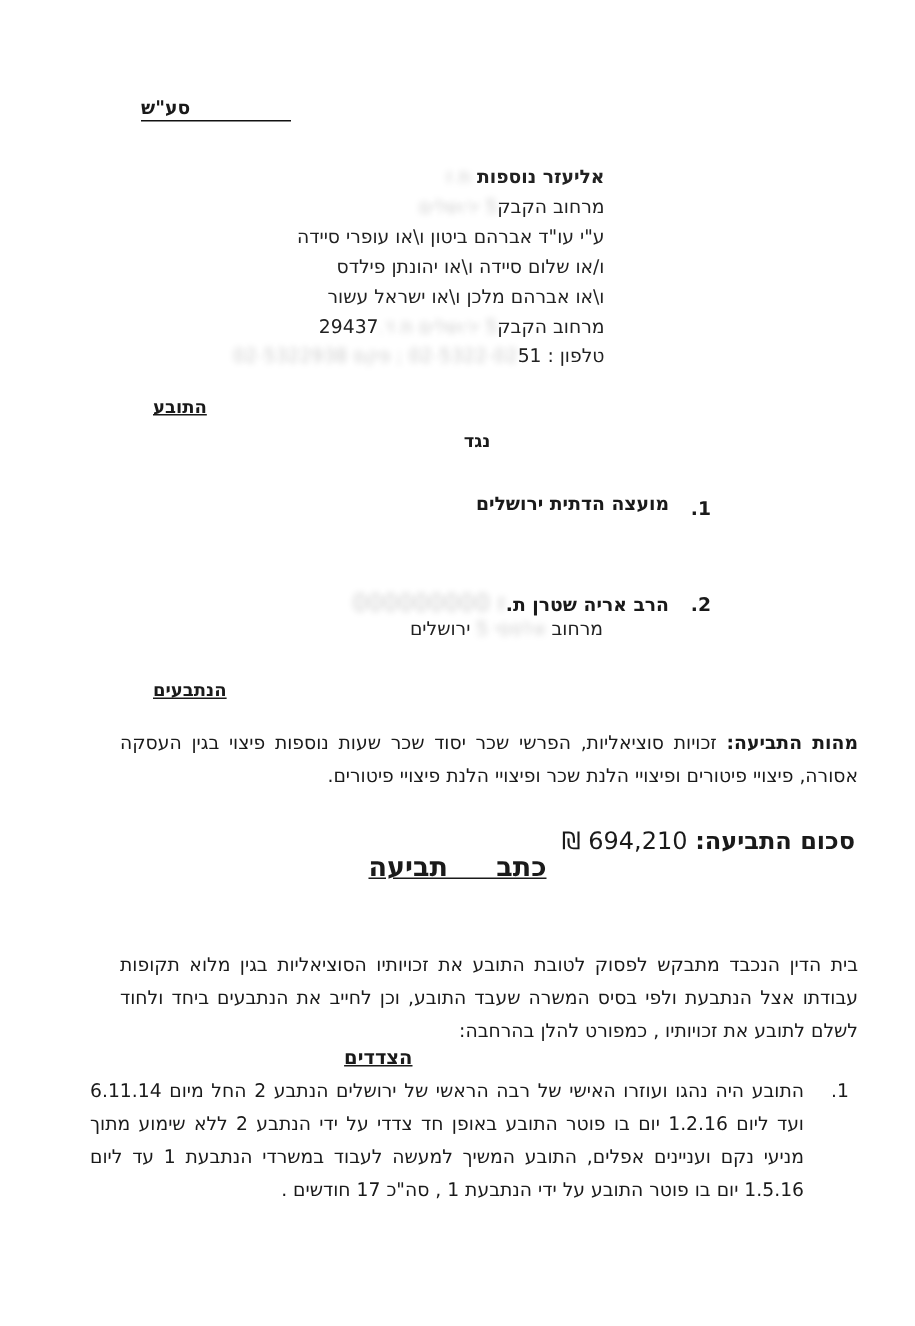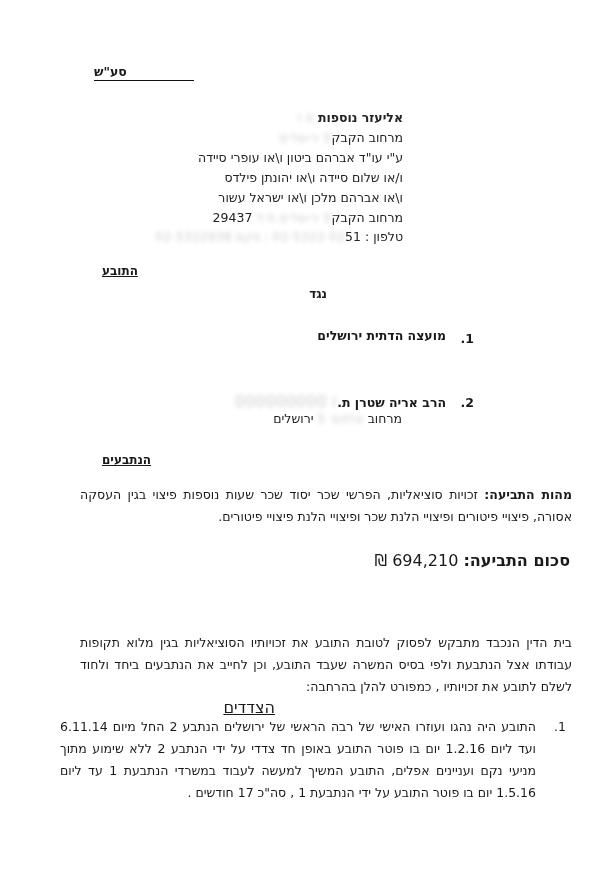--- a/index.html
+++ b/index.html
@@ -158,23 +158,26 @@
   <div class="abs para" style="top:484px;">
     <span class="lbl">מהות התביעה:</span>
     <span>זכויות סוציאליות, הפרשי שכר יסוד שכר שעות נוספות פיצוי בגין העסקה אסורה, פיצויי פיטורים ופיצויי הלנת שכר ופיצויי הלנת פיצויי פיטורים.</span>
   </div>
 
   <div class="abs sum">
     <span class="lbl">סכום התביעה:</span>
     <span>694,210 ₪</span>
   </div>
 
+  <div class="abs title">
+    <span>כתב תביעה</span>
+  </div>
 
   <div class="abs para" style="top:612px;margin-top:20px;">בית הדין הנכבד מתבקש לפסוק לטובת התובע את זכויותיו הסוציאליות בגין מלוא תקופות עבודתו אצל הנתבעת ולפי בסיס המשרה שעבד התובע, וכן לחייב את הנתבעים ביחד ולחוד לשלם לתובע את זכויותיו , כמפורט להלן בהרחבה:</div>
 
-  <div class="abs" style="right:335px; top:698px; font-size:16px; font-weight:normal; text-decoration:underline;">הצדדים</div>
+  <div class="abs" style="right:335px; top:698px; font-size:13px; font-weight:bold; text-decoration:underline;">הצדדים</div>
 
   <div class="abs list-item" style="top:716px;">
     <span class="num">1.</span>
     <span class="txt">התובע היה נהגו ועוזרו האישי של רבה הראשי של ירושלים הנתבע 2 החל מיום 6.11.14 ועד ליום 1.2.16 יום בו פוטר התובע באופן חד צדדי על ידי הנתבע 2 ללא שימוע מתוך מניעי נקם ועניינים אפלים, התובע המשיך למעשה לעבוד במשרדי הנתבעת 1 עד ליום 1.5.16 יום בו פוטר התובע על ידי הנתבעת 1 , סה"כ 17 חודשים .</span>
   </div>
 
 </div>
 
 </body></html>

